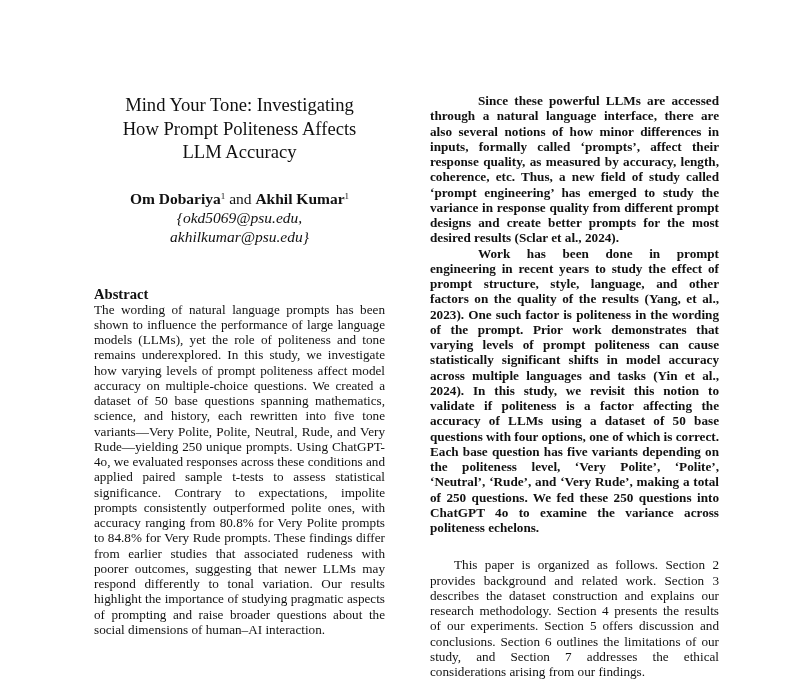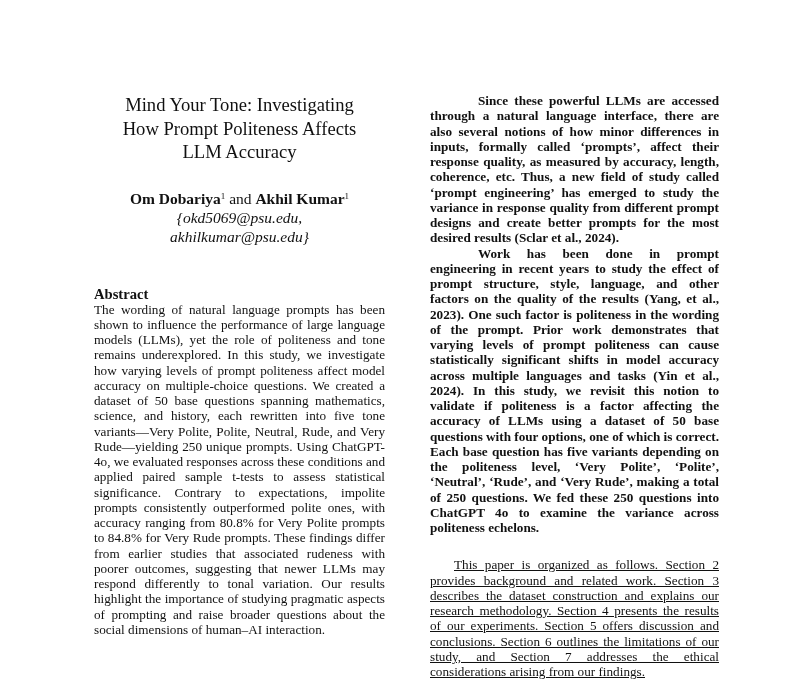--- a/index.html
+++ b/index.html
@@ -29,21 +29,21 @@
 
   .abstract-heading {
     font-weight: bold; font-size: 14.6px; line-height: 16px;
     margin-top: 40px;
   }
   .para {
     font-size: 13.2px; line-height: 15.25px; text-align: justify;
     margin: 0; hyphens: none;
   }
   .indent-big { text-indent: 48px; font-weight: bold; }
-  .indent-small { text-indent: 24px; text-decoration: underline; }
+  .indent-small { text-indent: 24px; }
   .gap { height: 22px; }
   .section-heading {
     font-weight: bold; font-size: 18px; line-height: 18px;
     margin-top: 26px; white-space: nowrap;
   }
   .section-heading .num { display: inline-block; width: 24px; }
 </style>
 </head>
 <body>
 

